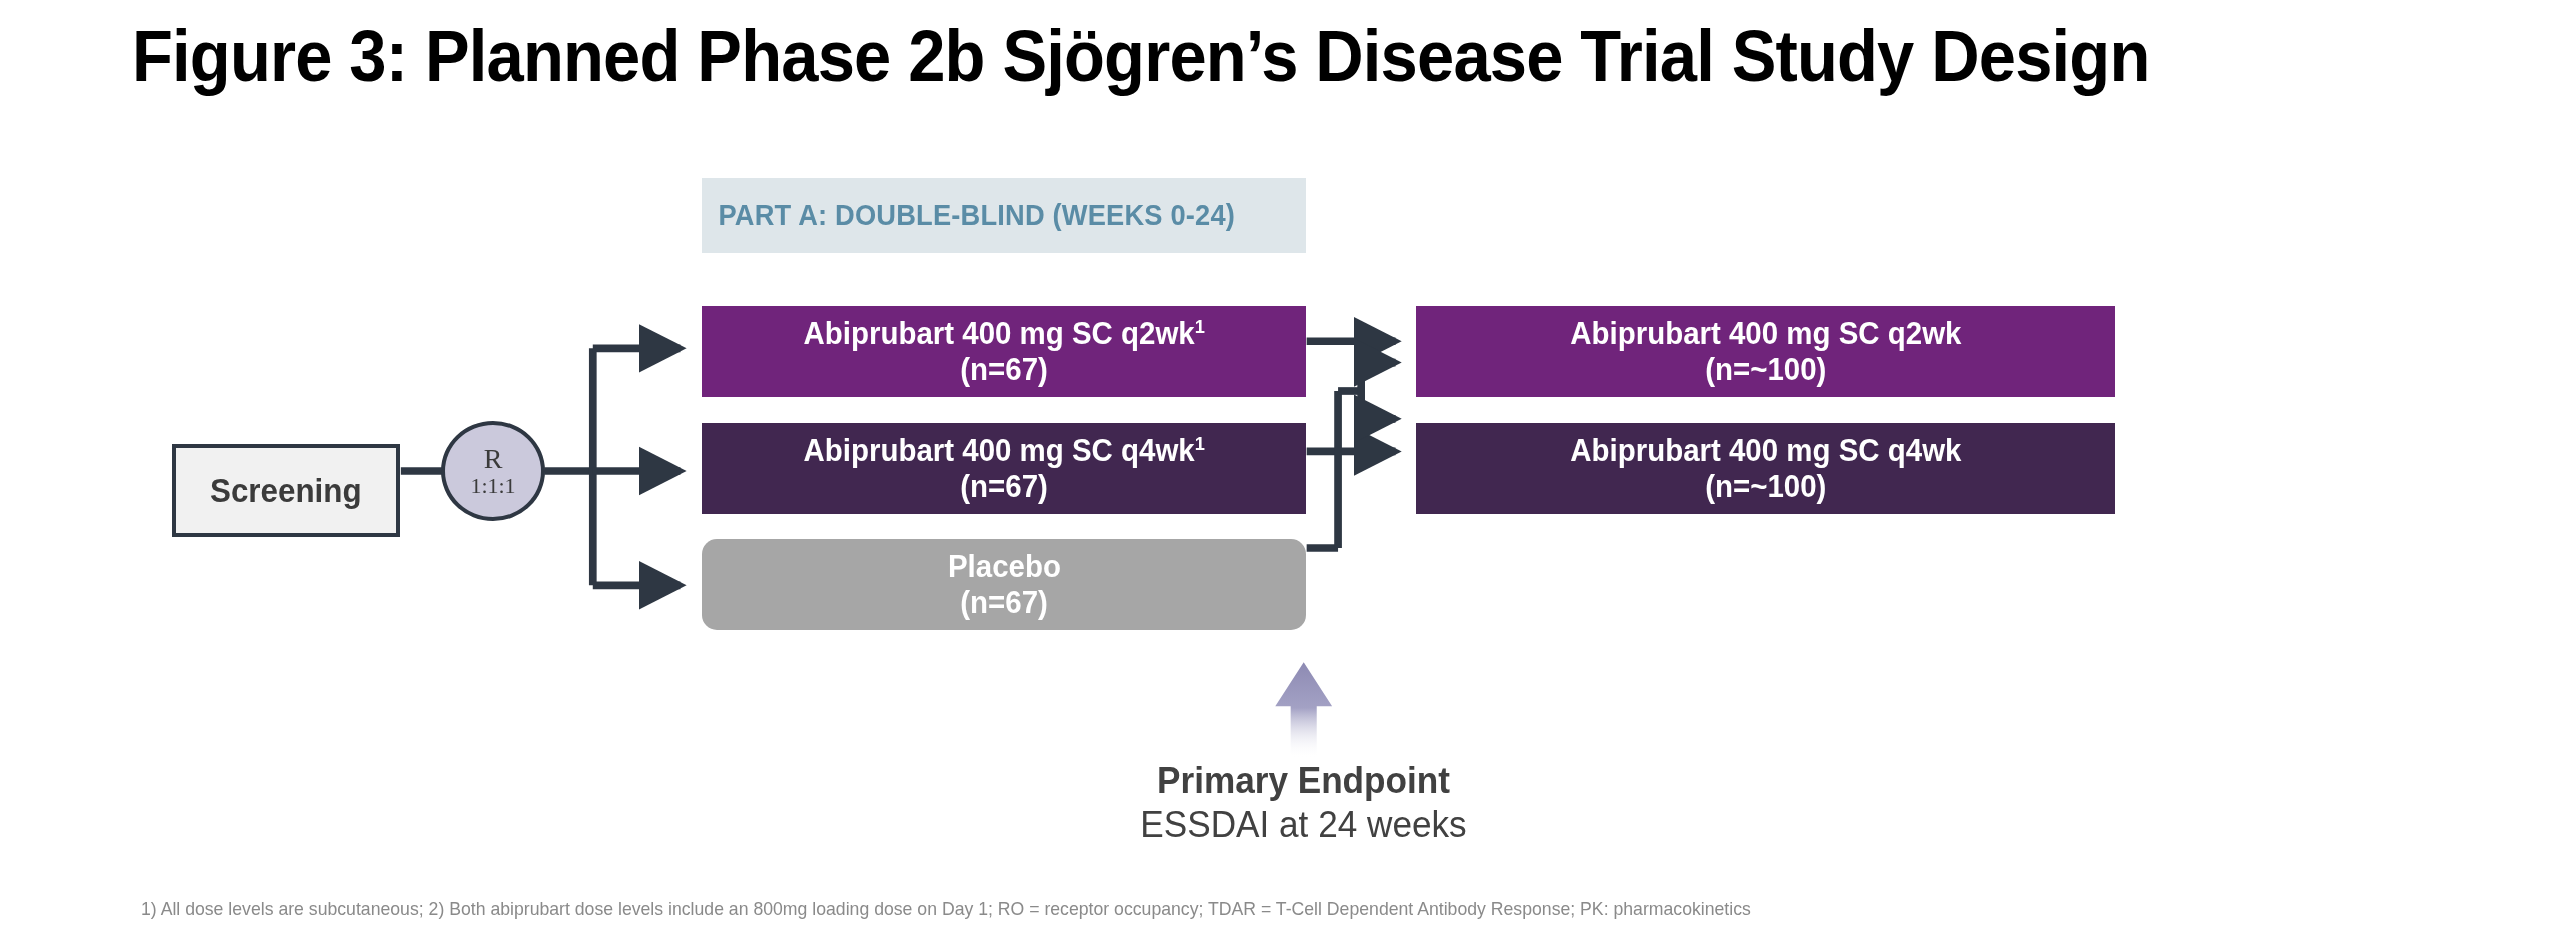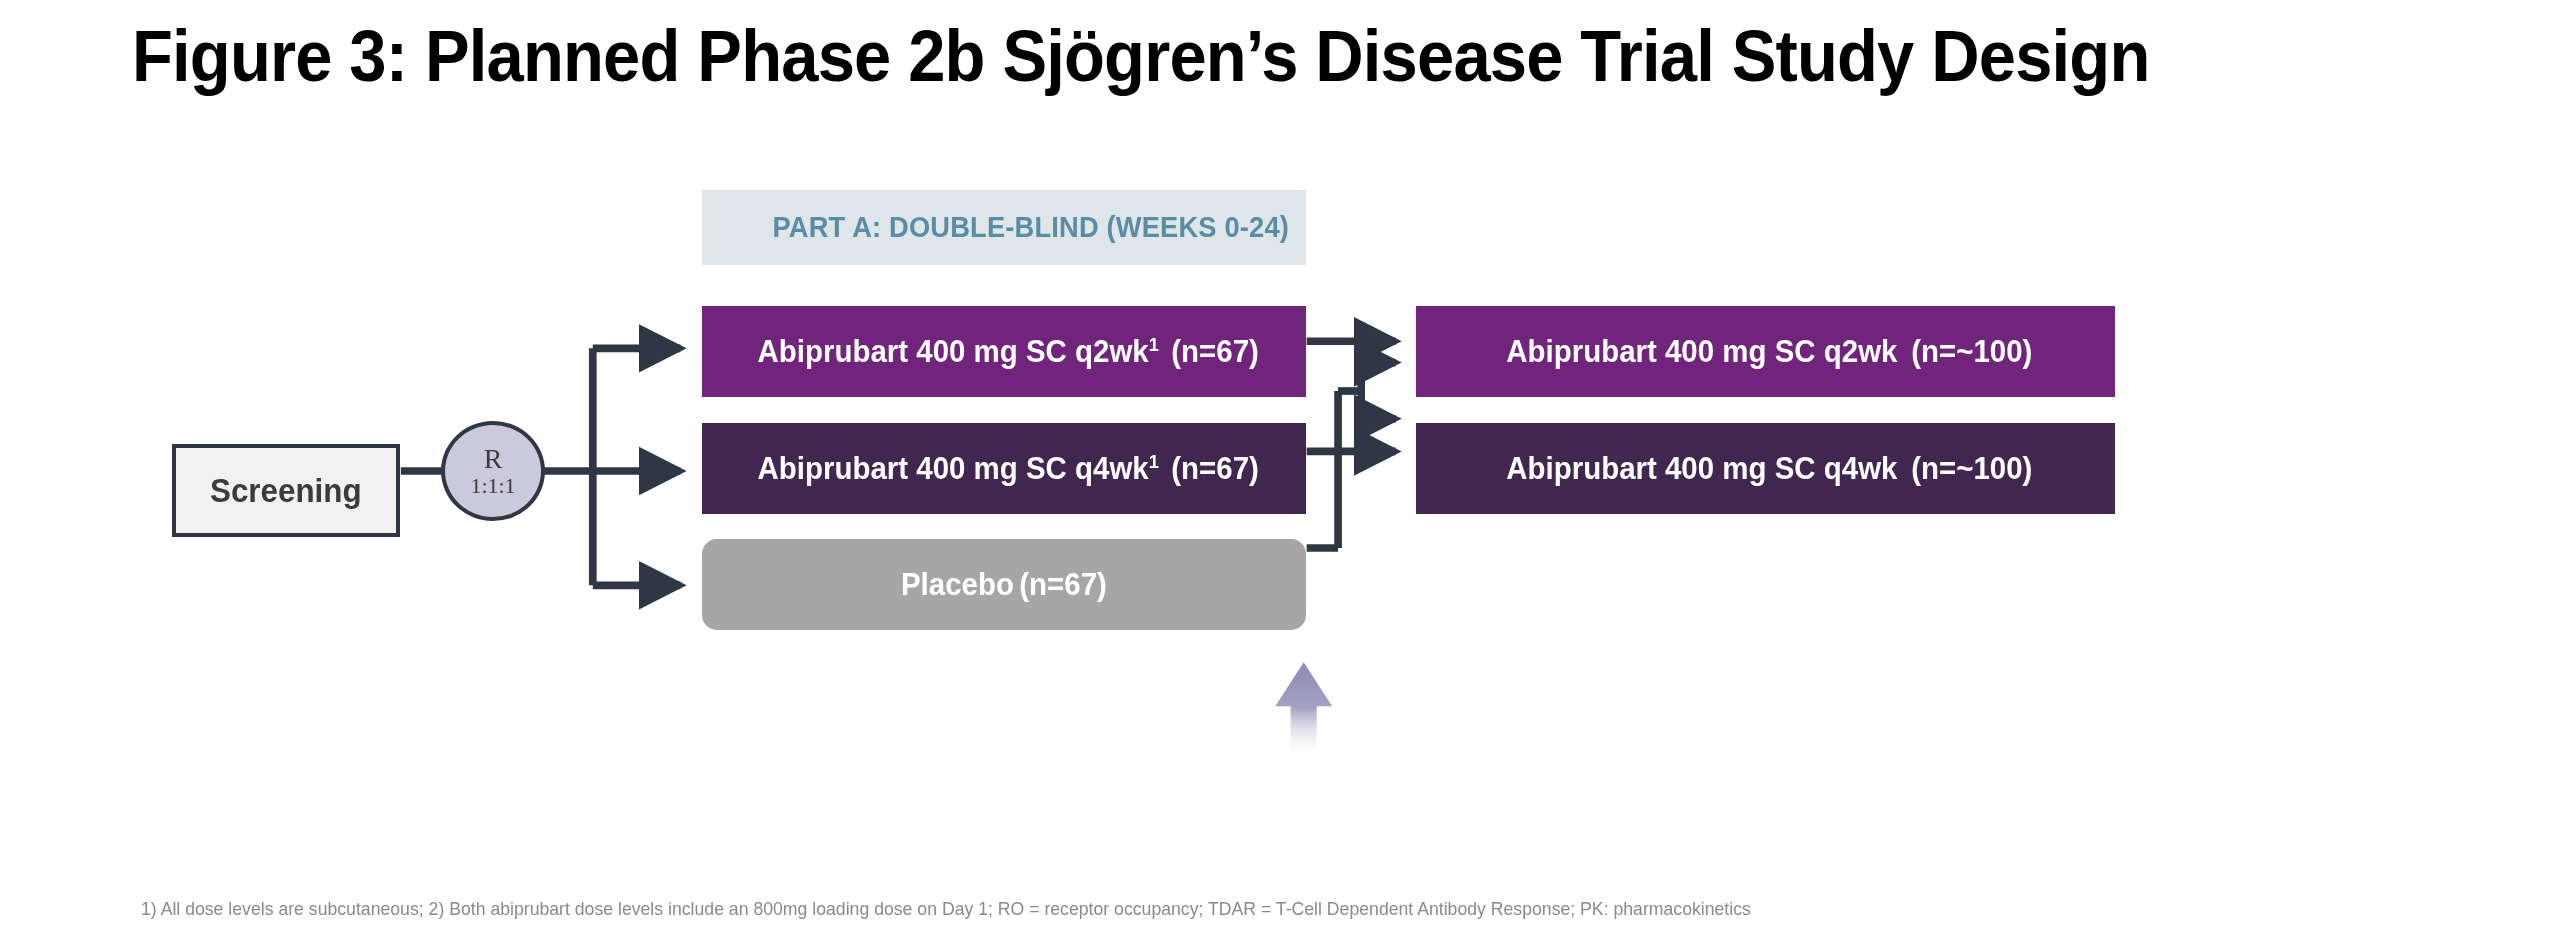--- a/index.html
+++ b/index.html
@@ -37,22 +37,21 @@
     transform-origin: left center;
     white-space: nowrap;
   }
 
   
   .part-band {
     position: absolute;
     background: #dee6ea;
     display: flex;
     align-items: center;
-    justify-content: flex-end;
-    margin-top: 12px;
+    justify-content: flex-start;
   }
   .part-band-label {
     font-size: 29px;
     font-weight: 700;
     color: #5a8ca6;
     letter-spacing: 0.2px;
     text-align: center;
     font-family: "Liberation Sans Narrow", "Liberation Sans", sans-serif;
     transform: scaleX(0.94);
     white-space: nowrap;
@@ -107,20 +106,21 @@
     color: #3b3b3b;
     font-family: "Liberation Serif", serif;
     white-space: nowrap;
   }
   #randomization-node .r-ratio { font-size: 22px; }
 
   
   .arm-bar {
     position: absolute;
     display: flex;
+    flex-direction: column;
     align-items: center;
     justify-content: center;
     line-height: 1.14;
     text-align: center;
   }
   .arm-bar .arm-line {
     font-size: 31px;
     font-weight: 700;
     color: #ffffff;
     font-family: "Liberation Sans Narrow", "Liberation Sans", sans-serif;
@@ -287,17 +287,21 @@
     <span class="arm-line arm-sub">(n=~100)</span>
   </div>
 
   <div class="arm-bar bar-dark" id="arm-b-q4wk" style="background: rgb(65, 39, 80);">
     <span class="arm-line">
       <span>Abiprubart 400 mg SC q4wk</span>
     </span>
     <span class="arm-line arm-sub">(n=~100)</span>
   </div>
 
+  <div id="primary-endpoint-text">
+    <span class="pe-title">Primary Endpoint</span>
+    <span class="pe-sub">ESSDAI at 24 weeks</span>
+  </div>
 
   <div id="footnote">1) All dose levels are subcutaneous; 2) Both abiprubart dose levels include an 800mg loading dose on Day 1; RO = receptor occupancy; TDAR = T-Cell Dependent Antibody Response; PK: pharmacokinetics</div>
 
 </div>
 
 
 </body></html>

